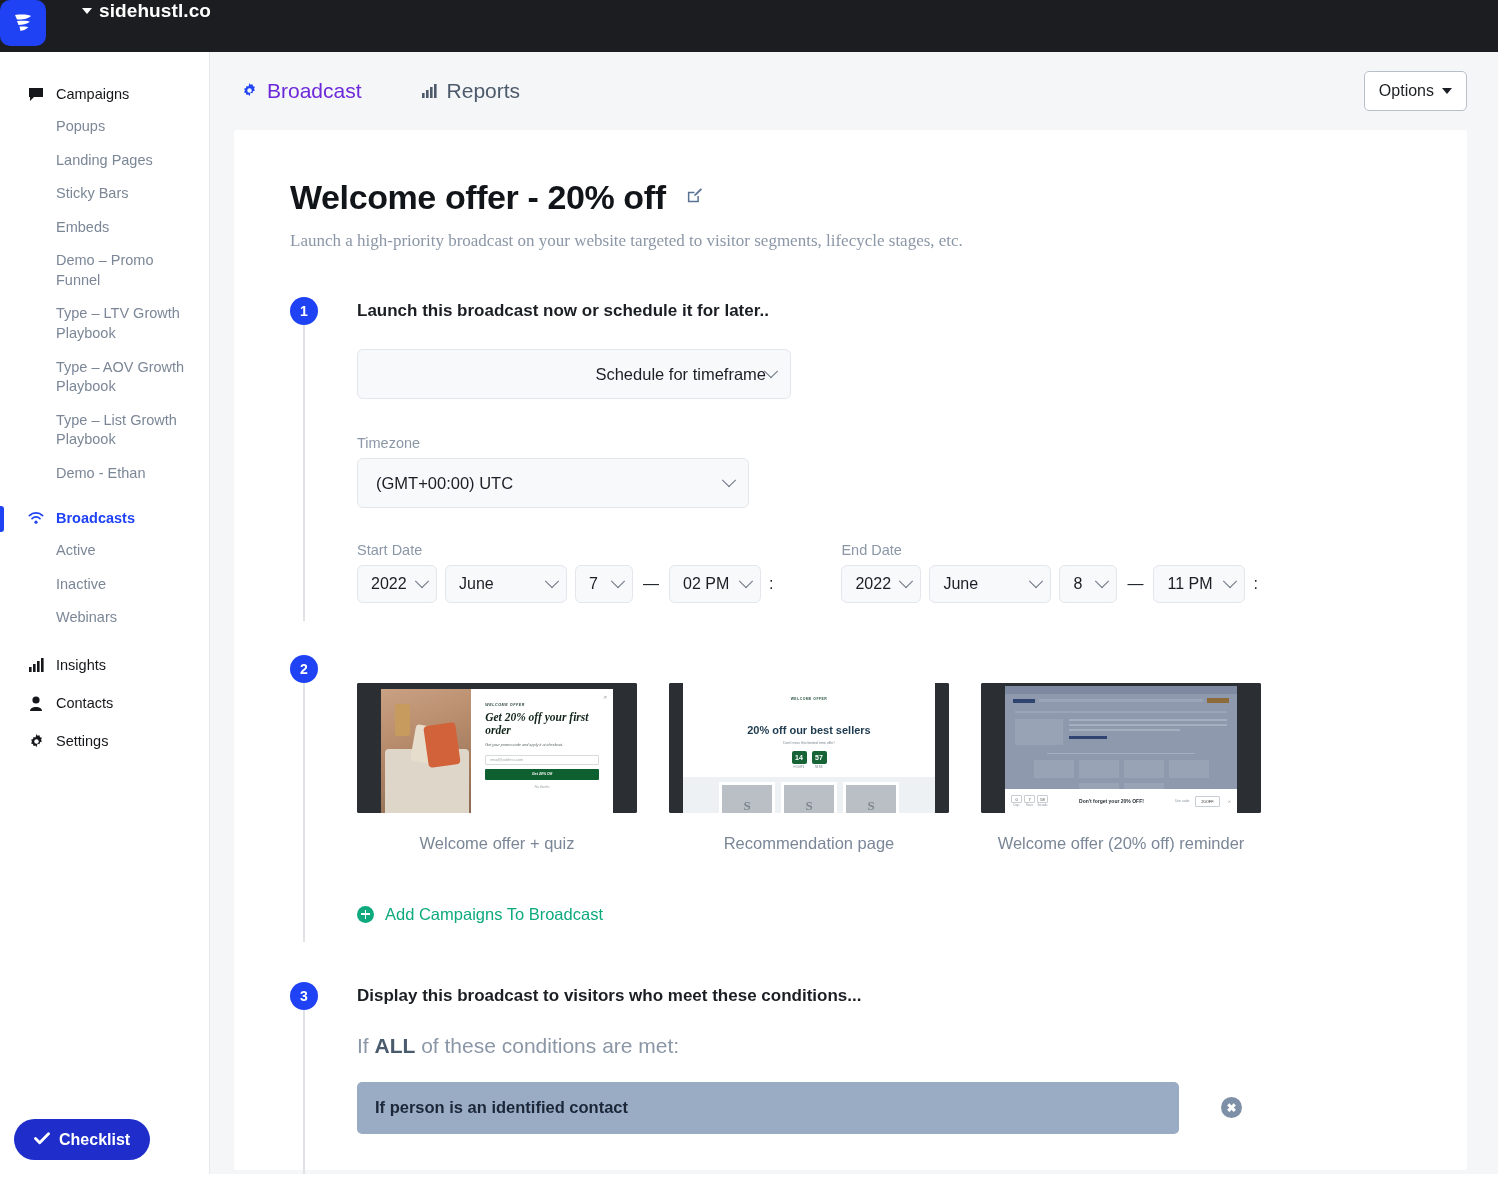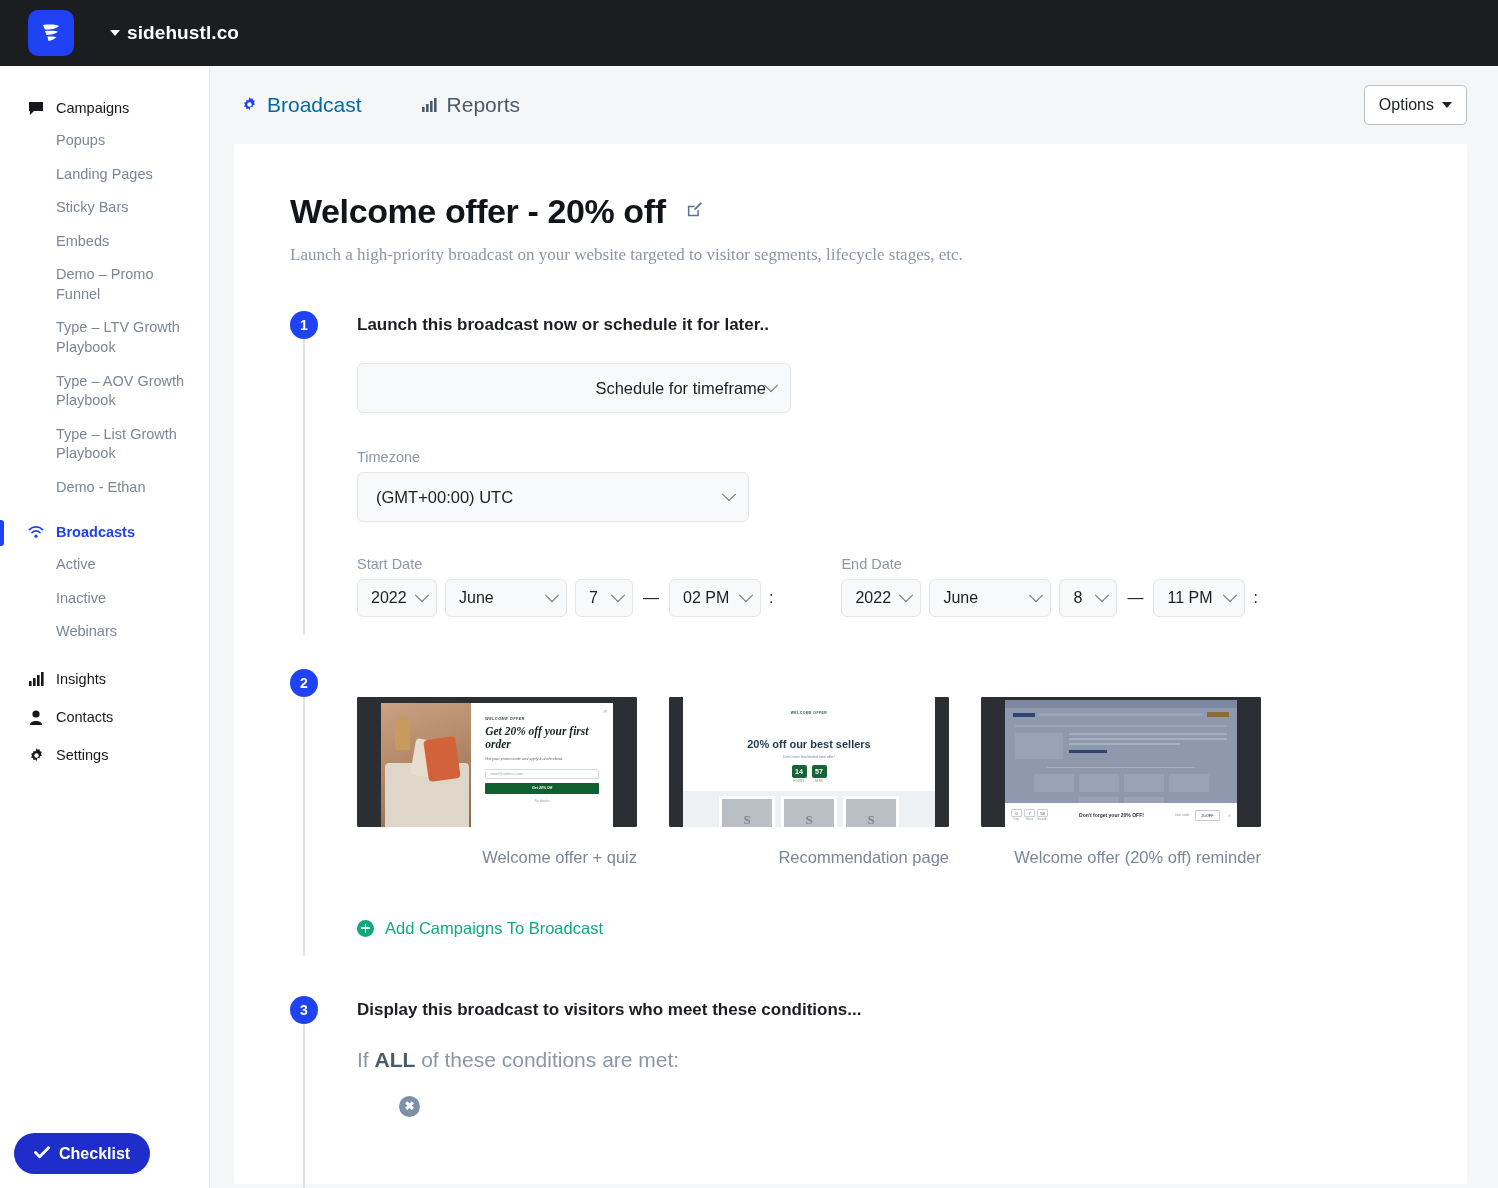--- a/index.html
+++ b/index.html
@@ -5,23 +5,23 @@
   * { box-sizing: border-box; margin: 0; padding: 0; }
   html, body {
     width: 1498px; height: 1188px;
     font-family: "Liberation Sans", sans-serif;
     background: #ffffff;
     overflow: hidden;
   }
 
   
   .topbar {
-    height: 66px; background: #1b1d21;
-    display: flex; align-items: center;
-    padding-left: 28px;
+    height: 52px; background: #1b1d21;
+    display: flex; align-items: flex-start;
+    padding-left: 0;
     position: relative; z-index: 20;
   }
   .logo-tile {
     width: 46px; height: 46px; border-radius: 10px;
     background: #1f42f5;
     display: flex; align-items: center; justify-content: center;
     flex: 0 0 auto;
   }
   .brand {
     display: flex; align-items: center; gap: 7px;
@@ -80,21 +80,21 @@
   }
   .content-head {
     height: 78px; display: flex; align-items: center;
     padding: 0 31px 0 32px;
   }
   .tabs { display: flex; align-items: center; gap: 60px; }
   .tab {
     display: flex; align-items: center; gap: 10px;
     font-size: 21px; cursor: pointer;
   }
-  .tab.active { color: #0369a1; }
+  .tab.active { color: #6d28d9; }
   .tab.inactive { color: #4d5a6b; }
   .spacer { flex: 1 1 auto; }
   .options-btn {
     border: 1px solid #b9bfc7; background: #ffffff;
     border-radius: 5px; height: 40px; padding: 0 14px;
     font-size: 16px; color: #1c1f23; cursor: pointer;
     display: flex; align-items: center; gap: 8px;
     font-family: "Liberation Sans", sans-serif;
   }
   .caret-dark {
@@ -184,21 +184,21 @@
 
   
   .thumbs { display: flex; gap: 32px; margin-top: 28px; }
   .thumb-col { width: 280px; }
   .thumb {
     width: 280px; height: 130px; overflow: hidden;
     background: #2b2e33; border-radius: 2px; position: relative;
     cursor: pointer;
   }
   .thumb-cap {
-    margin-top: 18px; text-align: right;
+    margin-top: 18px; text-align: center;
     font-size: 16.5px; color: #7b8797; line-height: 1.55;
   }
 
   
   .t1-stage { position: absolute; inset: 0; background: #2b2e33; }
   .t1-inner { position: absolute; left: 24px; top: 6px; right: 24px; bottom: 0; display: flex; background:#fff; }
   .t1-photo { width: 45%; background: linear-gradient(160deg,#c9a183 0%,#b98e6e 35%,#a87f62 60%,#8d6b53 100%); position: relative; }
   .t1-sofa { position:absolute; left:4px; right:2px; bottom:0; height:52%; background:#ded6c9; border-radius:4px 4px 0 0;}
   .t1-cush1 { position:absolute; right:14%; bottom:38%; width:36%; height:34%; background:#d2623a; border-radius:4px; transform:rotate(-8deg);}
   .t1-cush2 { position:absolute; right:34%; bottom:40%; width:30%; height:30%; background:#e6ddcc; border-radius:4px; transform:rotate(10deg);}
@@ -654,20 +654,23 @@
             <div class="step-badge">3</div>
           </div>
           <div class="step-body">
             <div class="step-title">Display this broadcast to visitors who meet these conditions...</div>
 
             <div class="cond-intro">
               <span>If </span><b>ALL</b><span> of these conditions are met:</span>
             </div>
 
             <div class="cond-row">
+              <div class="cond-pill">
+                <span>If person is an identified contact</span>
+              </div>
               <div class="cond-x">✖</div>
             </div>
           </div>
         </div>
 
       </div>
     </div>
   </div>
 </div>
 

